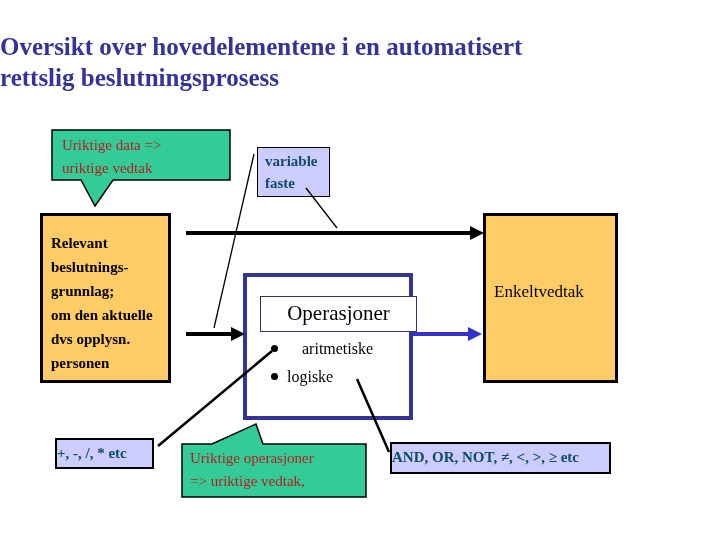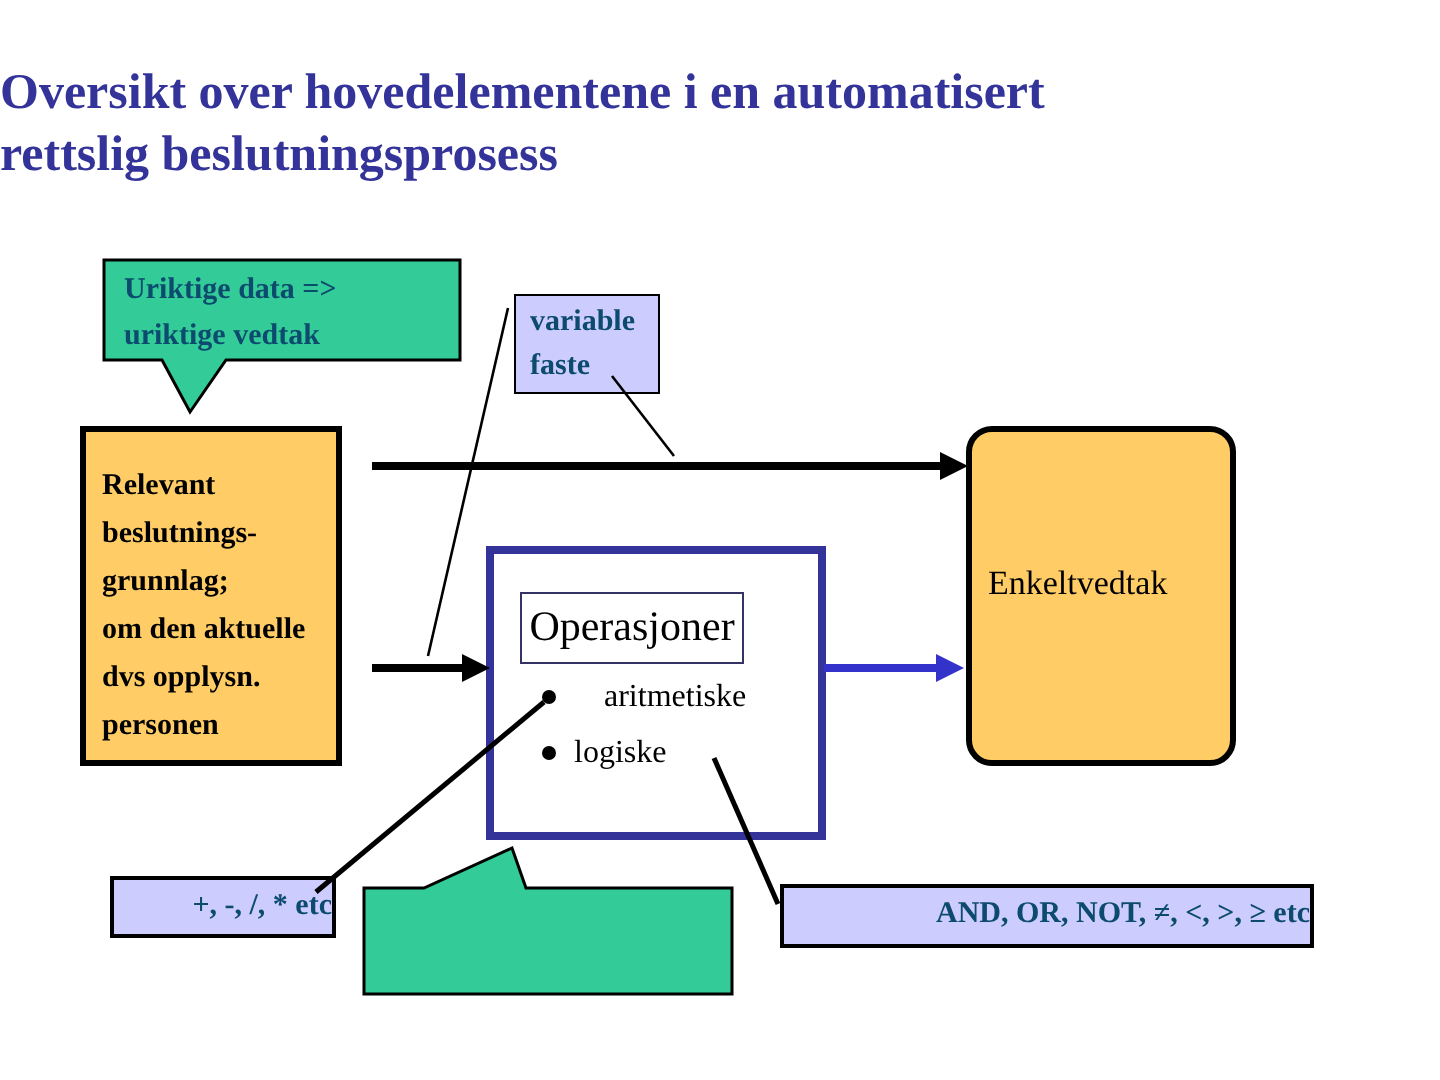--- a/index.html
+++ b/index.html
@@ -7,62 +7,62 @@
     position:relative; width:720px; height:540px; background:#ffffff;
     overflow:hidden; font-family:"Liberation Serif","DejaVu Serif",serif;
   }
   .abs { position:absolute; }
   svg.layer { position:absolute; left:0; top:0; width:720px; height:540px; }
   .title {
     left:0; top:31px; width:701px; text-align:left;
     font-weight:bold; font-size:25px; line-height:31px; color:#333399;
   }
   .callout-text {
-    font-weight:bold; font-size:15px; line-height:23px; color:#0c4a6e;
+    font-weight:normal; font-size:15px; line-height:23px; color:#b91c1c;
   }
   .lavender {
     background:#CCCCFF; border:2px solid #000; box-sizing:border-box;
     font-weight:bold; font-size:15px; color:#0c4a6e;
   }
   .orange {
     background:#FFCC66; border:3px solid #000; box-sizing:border-box; color:#000;
   }
   .box-relevant {
     left:40px; top:213px; width:131px; height:170px;
     padding:15px 2px 0 8px; font-weight:bold; font-size:15px; line-height:24px;
   }
   .box-enkeltvedtak {
     left:483px; top:213px; width:135px; height:170px;
-    padding:66px 0 0 8px; font-size:17px;border-radius:13px;
+    padding:66px 0 0 8px; font-size:17px;
   }
   .box-variable {
     left:257px; top:147px; width:73px; height:50px; border-width:1px;
     padding:2px 0 0 7px; line-height:22px;
   }
   .box-operasjoner {
     left:243px; top:273px; width:170px; height:147px;
     background:#fff; border:4px solid #333399; box-sizing:border-box;
   }
   .op-label {
-    left:260px; top:296px; width:112px; height:36px;
+    left:260px; top:296px; width:157px; height:36px;
     border:1px solid #333366; box-sizing:border-box; background:#fff;
     text-align:center; font-size:21px; line-height:33px; color:#000;
   }
   .bullet-row { display:flex; align-items:flex-start; font-size:16px; line-height:19px; color:#000; }
   .bullet-dot {
     width:7px; height:7px; border-radius:50%; background:#000;
     margin:6px 9px 0 0; flex:0 0 auto;
   }
   .box-arith {
-    left:55px; top:438px; width:113px; height:31px;
-    text-align:right; line-height:26px;
+    left:55px; top:438px; width:99px; height:31px;
+    text-align:left; line-height:26px;
   }
   .box-logic {
-    left:390px; top:442px; width:267px; height:32px;
-    text-align:right; line-height:27px;
+    left:390px; top:442px; width:221px; height:32px;
+    text-align:left; line-height:27px;
   }
   .z1 { z-index:1; } .z2 { z-index:2; } .z3 { z-index:3; }
 </style>
 </head>
 <body>
 
 <div class="stage">
 
   <svg class="layer z1">
     <path d="M52,130 L230,130 L230,180 L113,180 L95,206 L81,180 L52,180 Z" fill="#33CC99" stroke="#000" stroke-width="1.5"></path>
@@ -107,20 +107,24 @@
   </div>
   <div class="abs bullet-row z2" style="left:271px; top:367px;">
     <span class="bullet-dot"></span>
     <span>logiske</span>
   </div>
 
   <div class="abs lavender box-arith z2">
     <span>+, -, /, * etc</span>
   </div>
 
+  <div class="abs callout-text z2" style="left:190px; top:447px; width:172px;">
+    <div>Uriktige operasjoner</div>
+    <div>=&gt; uriktige vedtak,</div>
+  </div>
 
   <div class="abs lavender box-logic z2">
     <span>AND, OR, NOT, ≠, &lt;, &gt;, ≥ etc</span>
   </div>
 
   <svg class="layer z3">
 
     <line x1="186" y1="233" x2="470" y2="233" stroke="#000" stroke-width="4"></line>
     <polygon points="470,226 484,233 470,240" fill="#000"></polygon>
 

